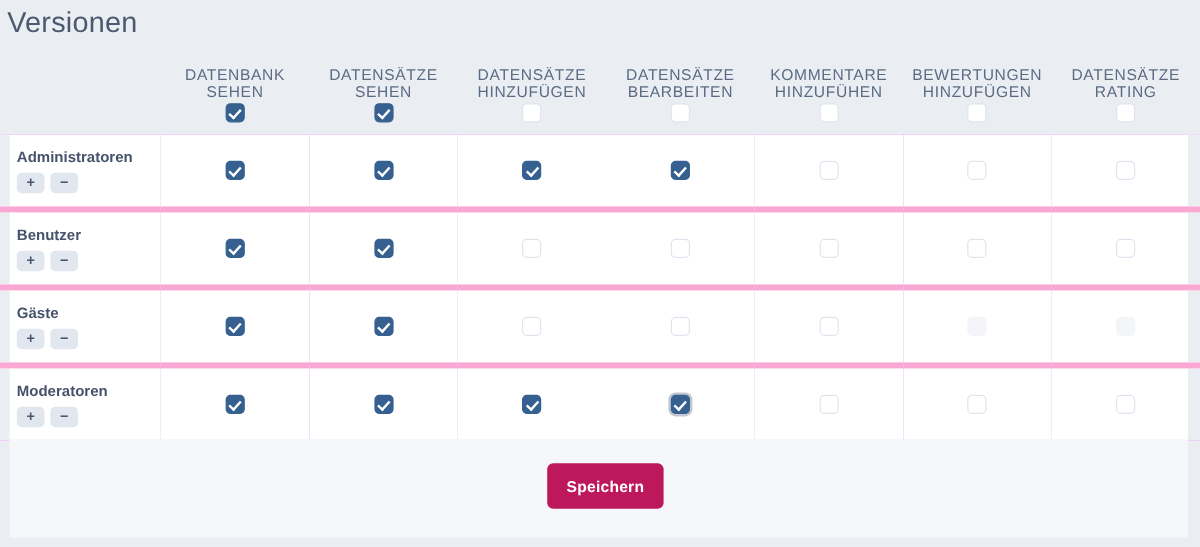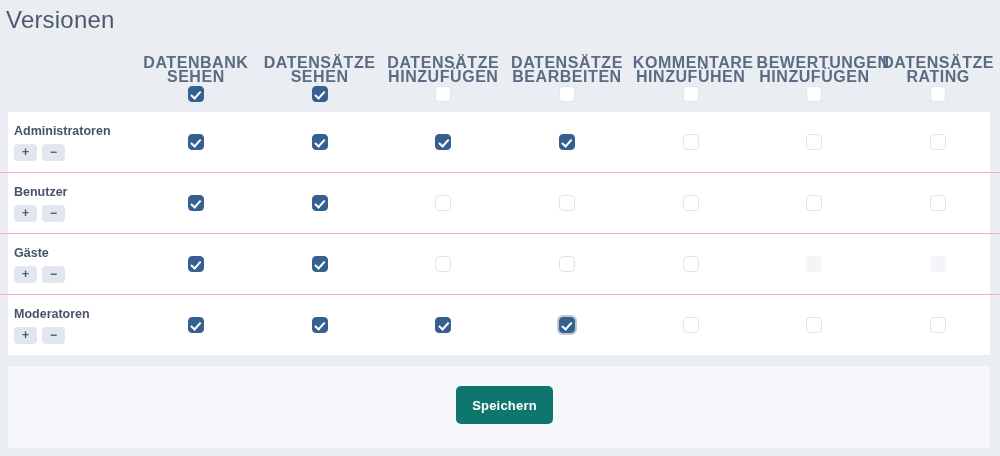--- a/index.html
+++ b/index.html
@@ -57,22 +57,22 @@
   }
 
   .col-name  { width: 134px; }
   .col-perm  { width: 123.7px; }
 
   .head-cell {
     padding: 12px 4px 10px 4px;
     text-align: center;
   }
   .head-label {
-    font-size: 16px;
-    font-weight: 700;
+    font-size: 13px;
+    font-weight: 400;
     letter-spacing: 0.55px;
     color: #5b6b84;
     line-height: 14px;
     text-transform: uppercase;
     min-height: 28px;
     display: block;
   }
   .head-check-wrap {
     margin-top: 2px;
     display: flex;
@@ -80,21 +80,21 @@
   }
 
   
   .matrix-table tbody {
     background: #ffffff;
   }
   .matrix-table tbody tr {
     background: #d946ef;
   }
   .matrix-table tbody tr + tr td {
-    border-top: 1px solid #f9a8d4;
+    border-top: 5px solid #f9a8d4;
   }
   .matrix-table tbody td {
     height: 60px;
     padding: 0;
     vertical-align: middle;
     background: #ffffff;
   }
   .matrix-table tbody td:first-child {
     padding-left: 14px;
     box-shadow: inset 8px 0 0 #eaeef2;
@@ -198,21 +198,21 @@
     width: 982px;
     height: 82px;
     background: #f5f7fa;
   }
   .btn-save {
     position: absolute;
     left: 448px;
     top: 20px;
     width: 97px;
     height: 38px;
-    background: #0f766e;
+    background: #be185d;
     color: #ffffff;
     border: none;
     border-radius: 5px;
     font-size: 13px;
     font-weight: bold;
     letter-spacing: 0.2px;
     cursor: pointer;
     font-family: "Liberation Sans", sans-serif;
   }
 </style>

